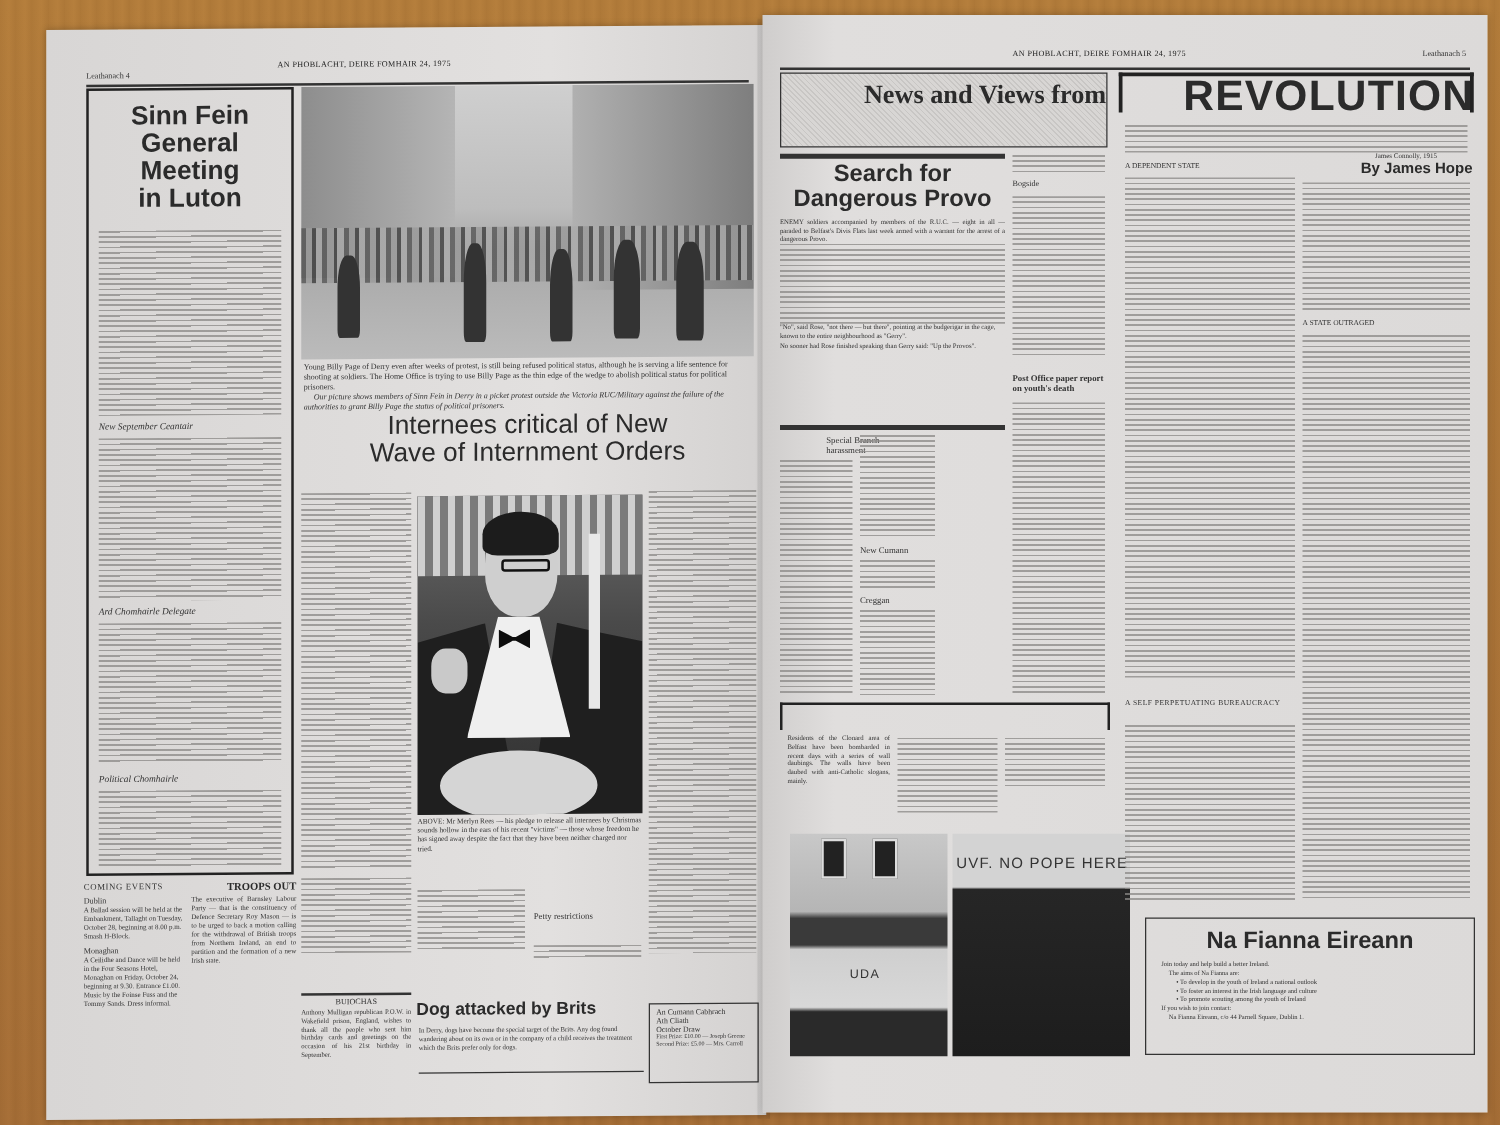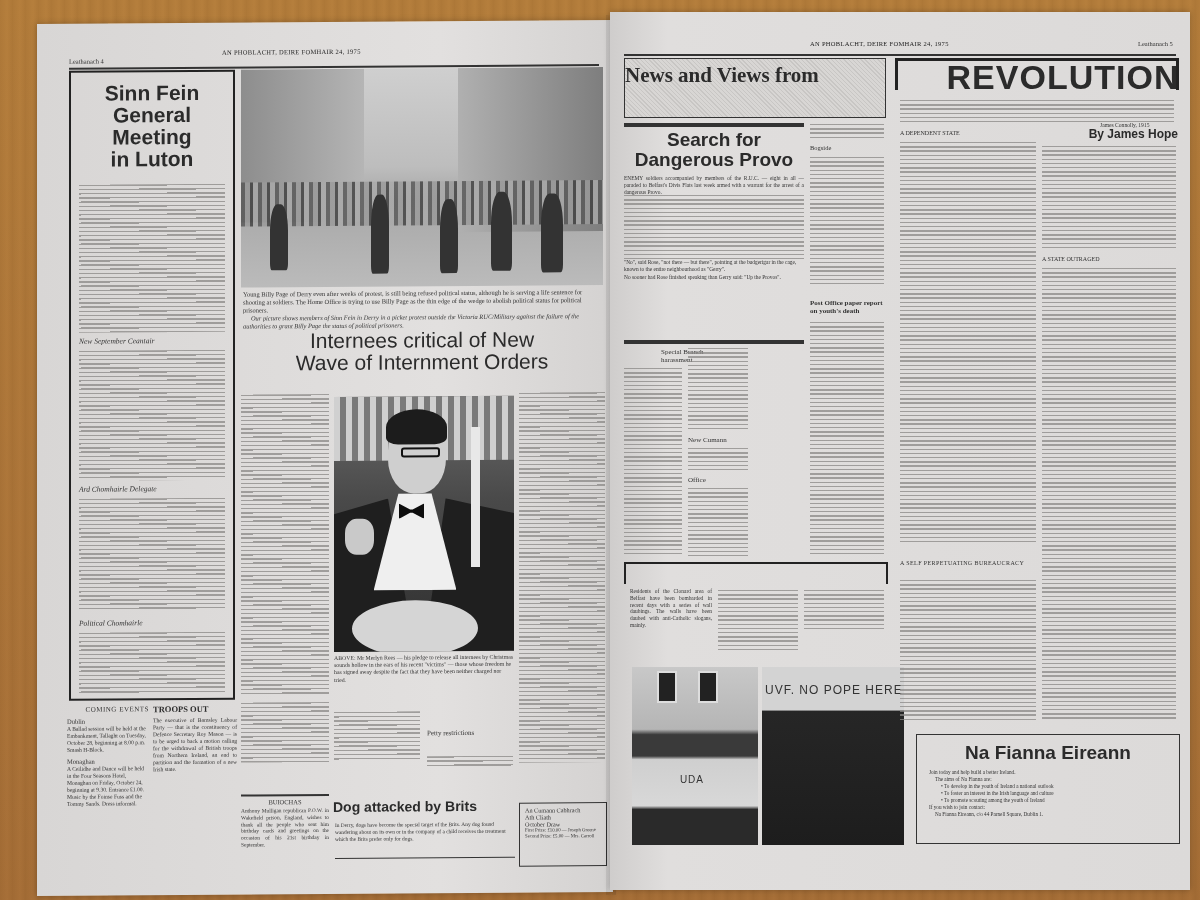--- a/index.html
+++ b/index.html
@@ -27,21 +27,21 @@
   .rule { position:absolute; height:2px; background:#333; }
 
   .abs { position:absolute; }
   .boxed { border: 2px solid #222; }
   .text-lines {
     position:absolute;
     background-image: repeating-linear-gradient(180deg, #8a8886 0px, #8a8886 1.4px, transparent 1.4px, transparent 4.2px);
     opacity: 0.75;
   }
   .headline-sans { font-family: "Liberation Sans", sans-serif; font-weight: 700; color: #2b2b2b; text-align:center; line-height:1.05; }
-  .headline-serif { font-family: "Liberation Serif", serif; font-weight: 700; color: #2b2b2b; text-align:left; line-height:1.05; }
+  .headline-serif { font-family: "Liberation Serif", serif; font-weight: 700; color: #2b2b2b; text-align:right; line-height:1.05; }
   .subhead { font-family: "Liberation Serif", serif; font-size: 7.5px; color: #333; }
   .caption { font-size: 6.4px; line-height: 1.25; color:#333; }
   .photo { position:absolute; overflow:hidden; }
   .ital { font-style: italic; }
 
   
   .street { background: linear-gradient(180deg,#cfcfcf 0%,#bdbdbd 45%,#a7a7a7 60%,#bbbbbb 100%); }
   .street .bld-l { position:absolute; left:0; top:0; width:34%; height:70%; background: linear-gradient(90deg,#8d8d8d,#b5b5b5); }
   .street .bld-r { position:absolute; right:0; top:0; width:40%; height:75%; background: linear-gradient(270deg,#7e7e7e,#b0b0b0); }
   .street .crowd { position:absolute; left:0; right:0; top:52%; height:20%; background: repeating-linear-gradient(90deg,#555 0 4px,#9a9a9a 4px 9px,#3d3d3d 9px 12px,#aaa 12px 17px); opacity:0.8; }
@@ -128,21 +128,21 @@
     <div class="plate"></div>
   </div>
   <div class="caption abs" style="left:297px;top:633px;width:180px;font-size:5.8px;">ABOVE: Mr Merlyn Rees — his pledge to release all internees by Christmas sounds hollow in the ears of his recent "victims" — those whose freedom he has signed away despite the fact that they have been neither charged nor tried.</div>
   <div class="text-lines" style="left:482px;top:372px;width:86px;height:370px;"></div>
   <div class="text-lines" style="left:204px;top:680px;width:88px;height:60px;"></div>
   <div class="text-lines" style="left:297px;top:690px;width:86px;height:48px;"></div>
   <div class="subhead abs" style="left:390px;top:708px;width:60px;font-size:7px;">Petty restrictions</div>
   <div class="text-lines" style="left:390px;top:735px;width:86px;height:12px;"></div>
 
   <div class="abs" style="left:30px;top:682px;width:82px;">
-    <div class="subhead" style="text-align:right;font-size:7px;letter-spacing:0.5px;">COMING EVENTS</div>
+    <div class="subhead" style="text-align:left;font-size:7px;letter-spacing:0.5px;">COMING EVENTS</div>
     <div class="caption" style="margin-top:4px;font-size:5.6px;">
       <div class="subhead" style="font-size:6.5px;">Dublin</div>
       <div>A Ballad session will be held at the Embankment, Tallaght on Tuesday, October 28, beginning at 8.00 p.m. Smash H-Block.</div>
     </div>
     <div class="caption" style="margin-top:4px;font-size:5.6px;">
       <div class="subhead" style="font-size:6.5px;">Monaghan</div>
       <div>A Ceilidhe and Dance will be held in the Four Seasons Hotel, Monaghan on Friday, October 24, beginning at 9.30. Entrance £1.00. Music by the Foinse Fuss and the Tommy Sands. Dress informal.</div>
     </div>
   </div>
 
@@ -192,21 +192,21 @@
   <div class="text-lines" style="left:14px;top:183px;width:180px;height:64px;"></div>
   <div class="caption abs" style="left:14px;top:247px;width:180px;font-size:5.4px;">"No", said Rose, "not there — but there", pointing at the budgerigar in the cage, known to the entire neighbourhood as "Gerry".</div>
   <div class="caption abs" style="left:14px;top:262px;width:180px;font-size:5.4px;">No sooner had Rose finished speaking than Gerry said: "Up the Provos".</div>
   <div class="rule" style="left:14px;top:328px;width:180px;height:4px;"></div>
 
   <div class="subhead abs" style="left:14px;top:336px;width:60px;font-size:7px;margin-left:37px;">Special Branch harassment</div>
   <div class="text-lines" style="left:14px;top:356px;width:58px;height:188px;"></div>
   <div class="text-lines" style="left:78px;top:336px;width:60px;height:84px;"></div>
   <div class="subhead abs" style="left:78px;top:424px;font-size:7px;">New Cumann</div>
   <div class="text-lines" style="left:78px;top:436px;width:60px;height:24px;"></div>
-  <div class="subhead abs" style="left:78px;top:464px;font-size:7px;">Office</div>
+  <div class="subhead abs" style="left:78px;top:464px;font-size:7px;">Creggan</div>
   <div class="text-lines" style="left:78px;top:476px;width:60px;height:68px;"></div>
 
   <div class="text-lines" style="left:200px;top:112px;width:74px;height:16px;"></div>
   <div class="subhead abs" style="left:200px;top:132px;font-size:6.5px;">Bogside</div>
   <div class="text-lines" style="left:200px;top:145px;width:74px;height:130px;"></div>
   <div class="subhead abs" style="left:200px;top:287px;width:74px;font-size:7px;font-weight:bold;">Post Office paper report on youth's death</div>
   <div class="text-lines" style="left:200px;top:310px;width:74px;height:234px;"></div>
 
   <div class="abs" style="left:14px;top:550px;width:264px;height:2px;background:#222;"></div>
   <div class="abs" style="left:14px;top:550px;width:2px;height:22px;background:#222;"></div>

